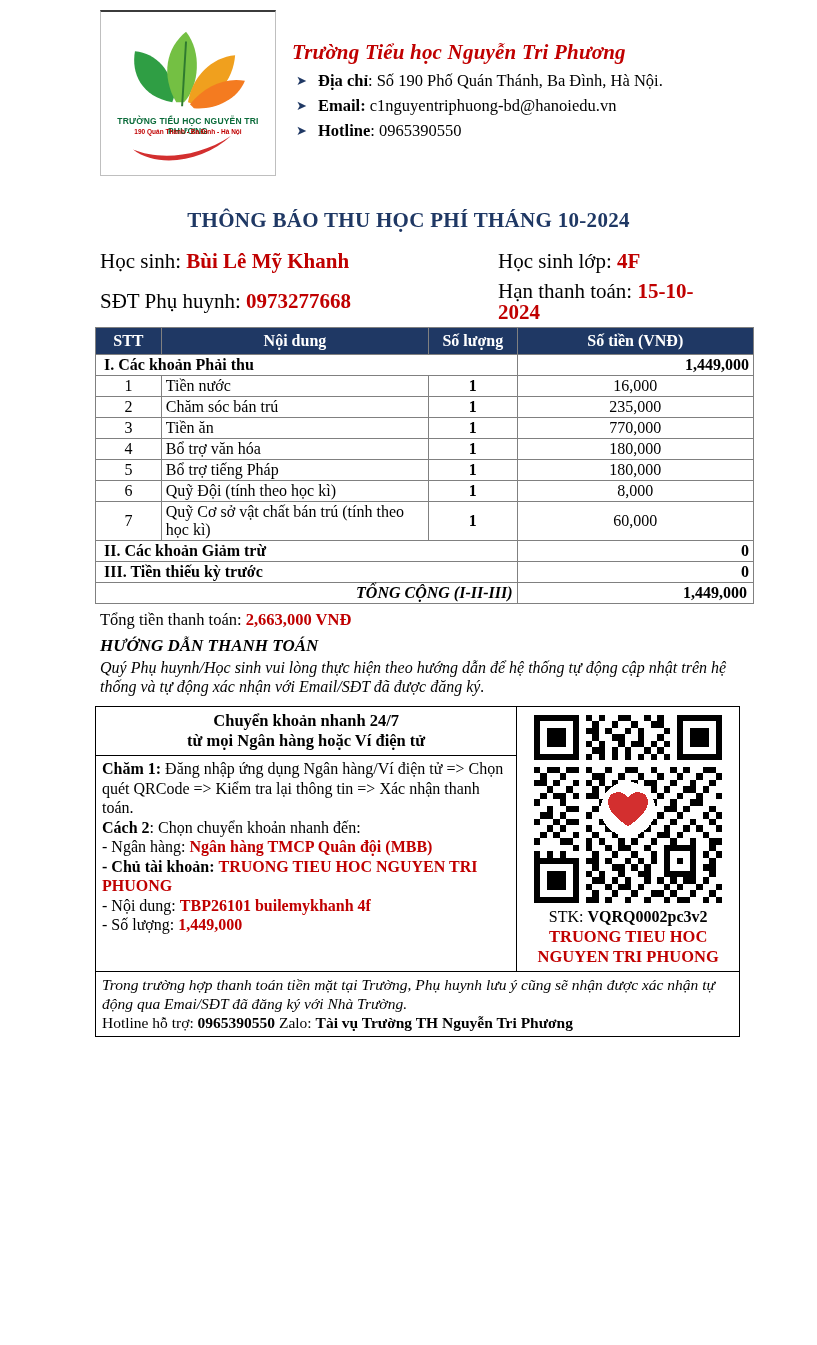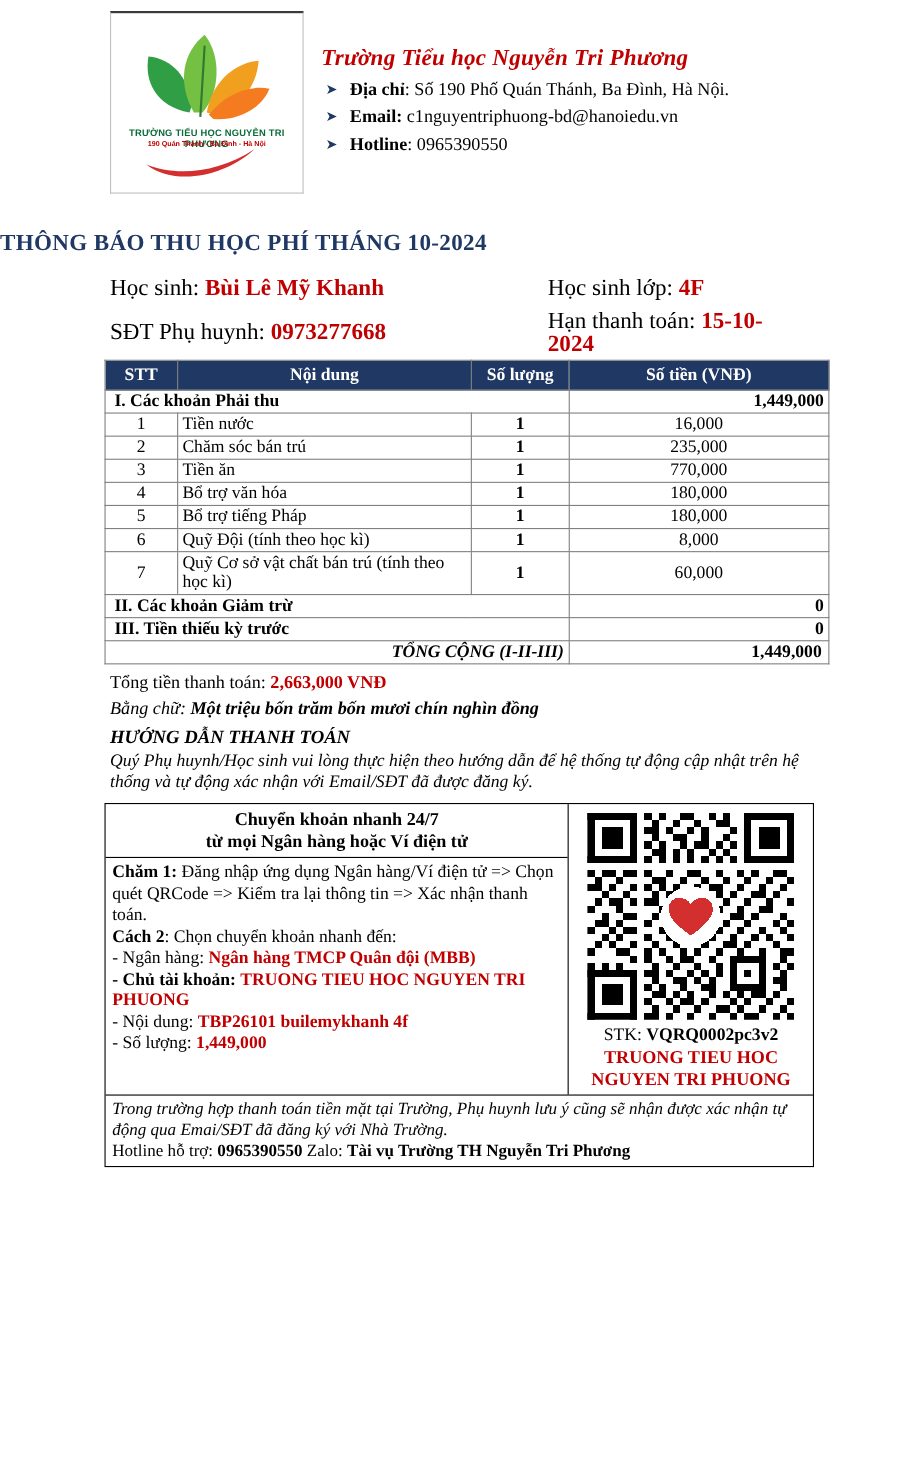--- a/index.html
+++ b/index.html
@@ -61,20 +61,21 @@
     margin-bottom: 2px;
   }
   .contact-list li .bullet {
     position: absolute; left: 4px; top: 0;
     color: #1f3864; font-size: 13px;
   }
   .contact-list b { font-weight: bold; }
 
   
   .doc-title {
+    text-align: center;
     font-size: 21px;
     font-weight: bold;
     color: #1f3864;
     margin: 32px 0 16px 0;
     letter-spacing: .3px;
   }
 
   
   .info {
     margin: 0 78px 0 100px;
@@ -299,24 +300,20 @@
         <td colspan="3">TỔNG CỘNG (I-II-III)</td>
         <td class="amt">1,449,000</td>
       </tr>
     </tbody>
   </table>
 
   <div class="after">
     <div class="row">
       <span>Tổng tiền thanh toán:</span>
       <span class="red-b">2,663,000 VNĐ</span>
-    </div>
-    <div class="row in-words">
-      <span>Bằng chữ:</span>
-      <b>Một triệu bốn trăm bốn mươi chín nghìn đồng</b>
     </div>
     <div class="guide-title">HƯỚNG DẪN THANH TOÁN</div>
     <div class="guide-text">Quý Phụ huynh/Học sinh vui lòng thực hiện theo hướng dẫn để hệ thống tự động cập nhật trên hệ thống và tự động xác nhận với Email/SĐT đã được đăng ký.</div>
   </div>
 
   <div class="pay-wrap">
     <div class="pay-grid">
       <div class="pay-left">
         <div class="pay-head">
           <div>Chuyển khoản nhanh 24/7</div>

